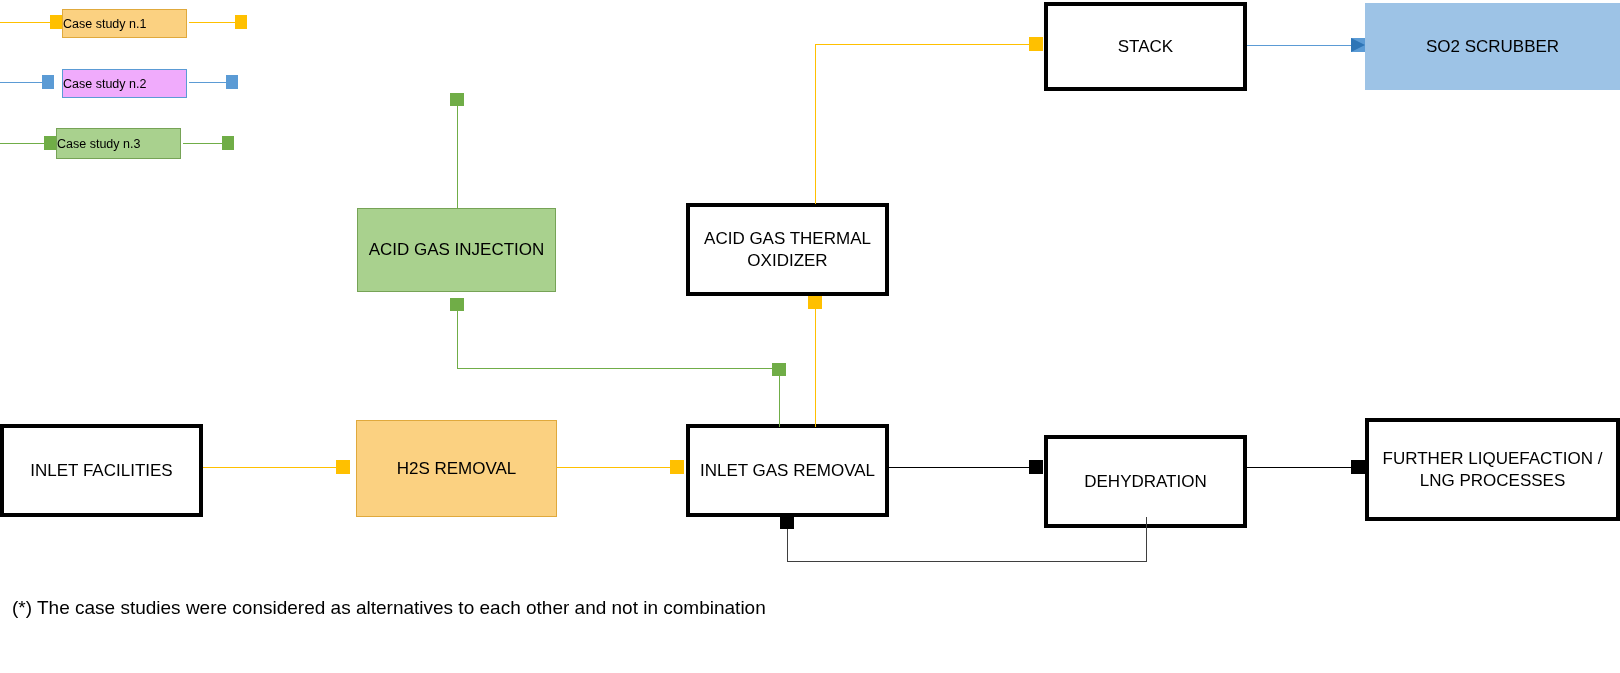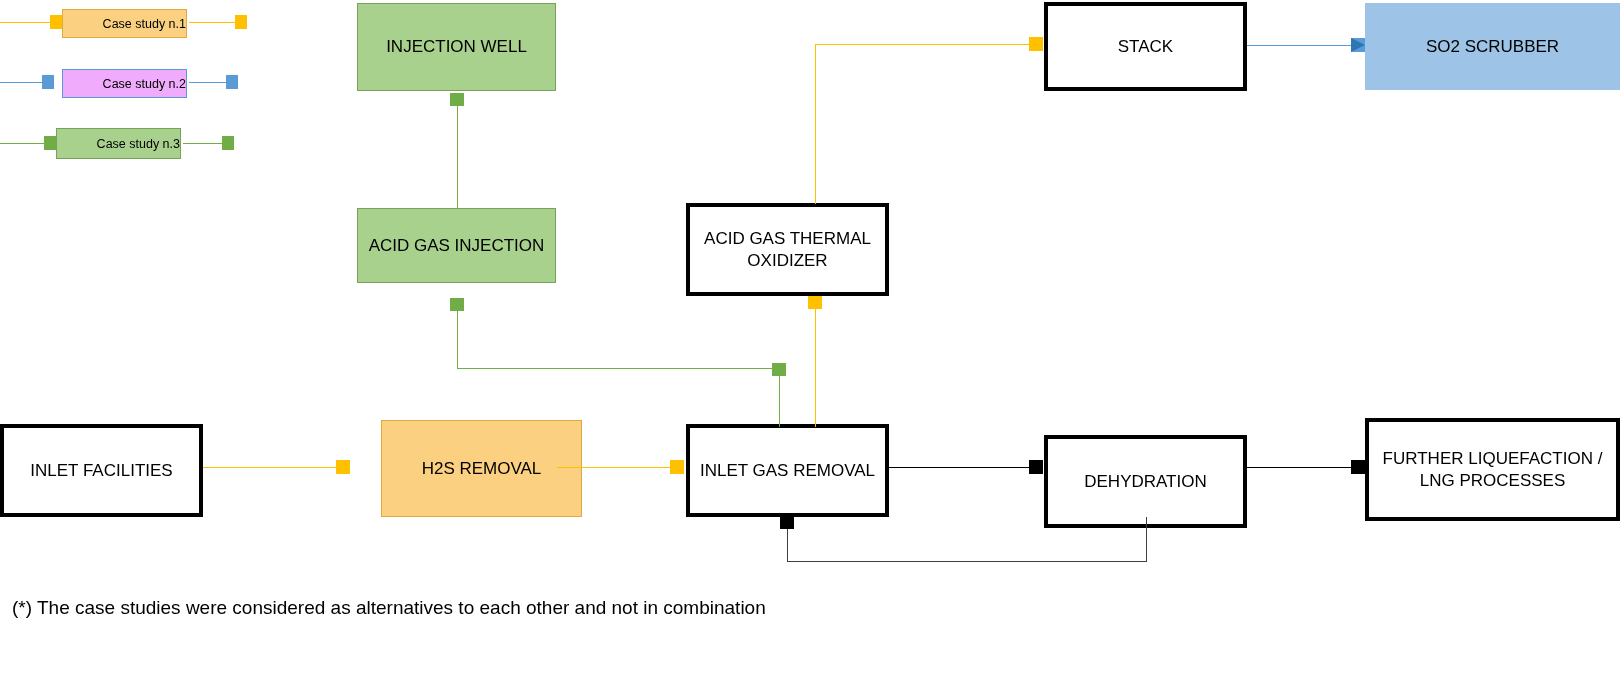--- a/index.html
+++ b/index.html
@@ -8,27 +8,27 @@
 
   .node{position:absolute;box-sizing:border-box;display:flex;align-items:center;
         justify-content:center;text-align:center;line-height:1.25;}
   .node .lbl{display:block;padding:0 8px;}
 
   
   .box-white{background:#ffffff;border:4px solid #000000;color:#000000;font-size:17px;}
   
   .box-green{background:#a9d18e;border:1px solid #76a356;color:#000000;font-size:17px;}
   
-  .box-orange{background:#fbd181;border:1px solid #e0a93c;color:#000000;font-size:17px;margin-left:25px;}
+  .box-orange{background:#fbd181;border:1px solid #e0a93c;color:#000000;font-size:17px;}
   
   .box-blue{background:#9dc3e6;border:1px solid #9dc3e6;color:#000000;font-size:17px;}
 
   
   .legend-box{position:absolute;box-sizing:border-box;display:flex;align-items:center;
-              justify-content:flex-end;font-size:12.5px;color:#000;padding-left:7px;}
+              justify-content:flex-start;font-size:12.5px;color:#000;}
   .lg-orange{background:#fbd181;border:1px solid #e0a93c;}
   .lg-blue{background:#f0abfc;border:1px solid #5b9bd5;}
   .lg-green{background:#a9d18e;border:1px solid #76a356;}
 
   
   .ln{position:absolute;}
   .hline{height:0;border-top-width:1.4px;border-top-style:solid;}
   .vline{width:0;border-left-width:1.4px;border-left-style:solid;}
   .head{position:absolute;width:0;height:0;}
   .head-r{border-top:7px solid transparent;border-bottom:7px solid transparent;}
@@ -64,25 +64,22 @@
   <div class="head head-r c-blue" style="left:226px;top:75px;border-left:12px solid #5b9bd5;"></div>
 
   <div class="ln hline c-green" style="left:0px;top:143px;width:44px;"></div>
   <div class="head head-r c-green" style="left:44px;top:136px;border-left:12px solid #70ad47;"></div>
   <div class="legend-box lg-green" style="left:56px;top:128px;width:125px;height:31px;">
     <span>Case study n.3</span>
   </div>
   <div class="ln hline c-green" style="left:183px;top:143px;width:40px;"></div>
   <div class="head head-r c-green" style="left:222px;top:136px;border-left:12px solid #70ad47;"></div>
 
-  <div class="node box-green" style="left:357px;top:3px;width:199px;height:88px;">
-    <span class="lbl">INJECTION WELL</span>
-  </div>
 
-  <div class="node box-green" style="left:357px;top:208px;width:199px;height:75px;">
+  <div class="node box-green" style="left:357px;top:208px;width:199px;height:84px;">
     <span class="lbl">ACID GAS INJECTION</span>
   </div>
 
   <div class="node box-white" style="left:686px;top:203px;width:203px;height:93px;">
     <span class="lbl">ACID GAS THERMAL OXIDIZER</span>
   </div>
 
   <div class="node box-white" style="left:1044px;top:2px;width:203px;height:89px;">
     <span class="lbl">STACK</span>
   </div>

